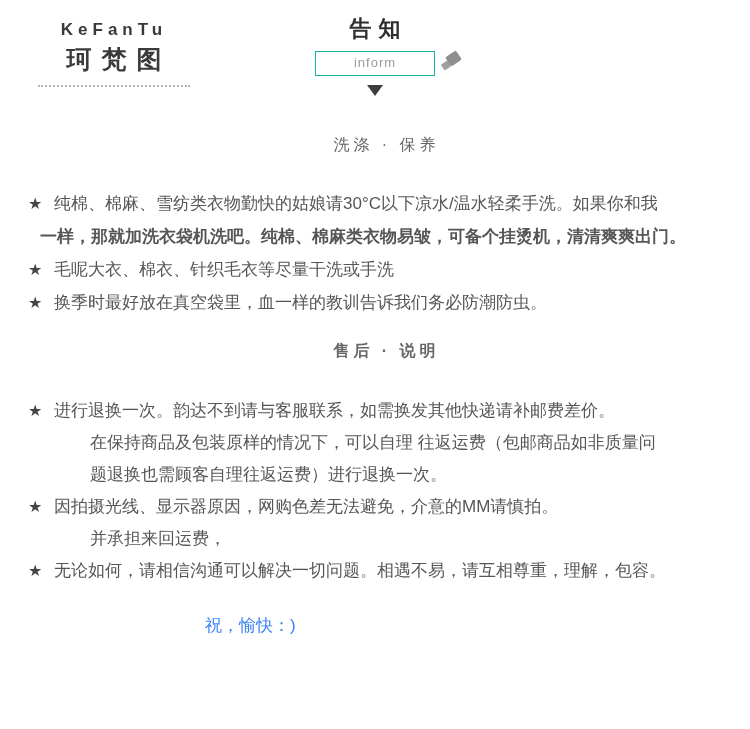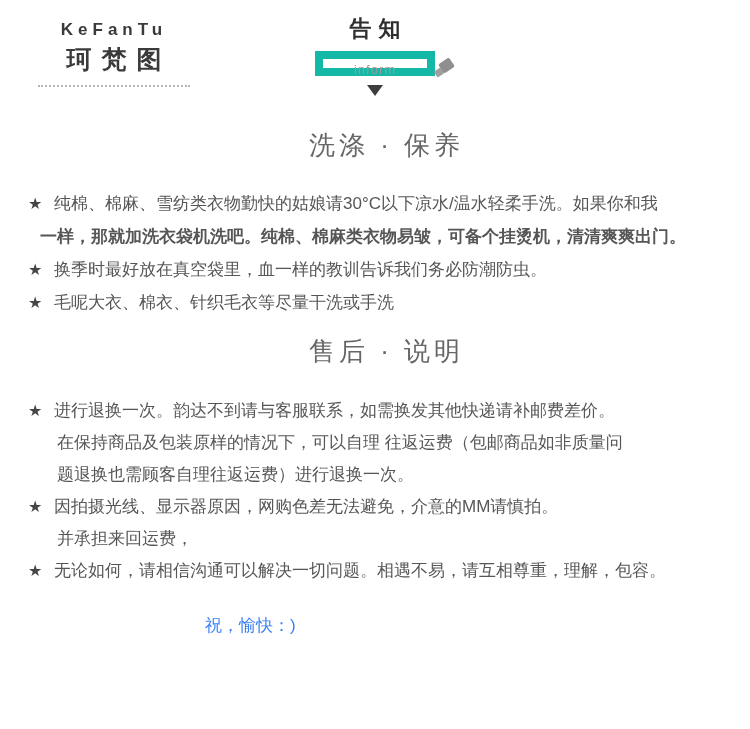--- a/index.html
+++ b/index.html
@@ -14,45 +14,45 @@
   .brand { position:absolute; left:38px; top:20px; width:152px; text-align:center; }
   .brand-latin { font-size:17px; font-weight:bold; letter-spacing:5px; color:#3a3a3a; }
   .brand-cn { font-size:25px; font-weight:bold; letter-spacing:10px; color:#3a3a3a; margin-top:3px; text-indent:10px; }
   .brand-divider { border-bottom:2px dotted #b5b5b5; margin-top:9px; height:0; }
 
   
   .notice { position:absolute; left:0; top:14px; width:100%; text-align:center; }
   .notice-title { font-size:22px; font-weight:bold; letter-spacing:7px; text-indent:7px; color:#2f2f2f; }
   .inform-box {
     position:relative; width:120px; height:25px; margin:7px auto 0;
-    border:8px solid #14b8a6; line-height:21px; font-size:13px;
+    border:1px solid #14b8a6; line-height:21px; font-size:13px;
     color:#9b9b9b; letter-spacing:1px; text-align:center;
   }
   .flag-icon { position:absolute; right:-26px; top:1px; width:18px; height:16px; }
   .flag-icon .f1 { position:absolute; right:0; top:0; width:13px; height:11px; background:#8f8f8f; border-radius:2px; transform:rotate(-35deg); }
   .flag-icon .f2 { position:absolute; left:0; bottom:0; width:8px; height:7px; background:#a0a0a0; border-radius:1px; transform:rotate(-35deg); }
   .triangle-down {
     width:0; height:0; margin:9px auto 0;
     border-left:8px solid transparent; border-right:8px solid transparent;
     border-top:11px solid #3d3d3d;
   }
 
   
   .content { position:absolute; left:0; top:130px; width:100%; }
   .section-title {
-    text-align:center; font-size:26px; font-weight:300; color:#666;
+    text-align:center; font-size:16px; font-weight:300; color:#666;
     letter-spacing:4px; text-indent:4px; height:30px; line-height:30px;margin-left:19px;
   }
   .sec-gap-1 { margin-bottom:27px; }
-  .sec-gap-2 { margin-top:17px; margin-bottom:29px; }
+  .sec-gap-2 { margin-top:17px; margin-bottom:29px;font-weight:bold; }
   .lines-1 .line { line-height:33px; }
   .lines-2 .line { line-height:32px; }
   .line { padding-left:28px; padding-right:30px; font-size:17px; color:#565656; }
   .line .star { display:inline-block; width:26px; color:#454545; font-size:16px; }
-  .line.cont-indent { padding-left:57px; }
+  .line.cont-indent { padding-left:90px; }
   .line.cont-flush { padding-left:40px;font-weight:bold; }
 
   .footer-wish { margin-top:27px; padding-left:205px; font-size:17px; color:#3b82f6; }
 </style>
 </head>
 <body>
 
 <div class="page">
 
   <div class="brand">
@@ -78,24 +78,24 @@
     <div class="section-title sec-gap-1">洗涤 · 保养</div>
 
     <div class="lines-1">
       <div class="line">
         <span class="star">★</span><span>纯棉、棉麻、雪纺类衣物勤快的姑娘请30°C以下凉水/温水轻柔手洗。如果你和我</span>
       </div>
       <div class="line cont-flush">
         <span>一样，那就加洗衣袋机洗吧。纯棉、棉麻类衣物易皱，可备个挂烫机，清清爽爽出门。</span>
       </div>
       <div class="line">
-        <span class="star">★</span><span>换季时最好放在真空袋里，血一样的教训告诉我们务必防潮防虫。</span>
+        <span class="star">★</span><span>毛呢大衣、棉衣、针织毛衣等尽量干洗或手洗</span>
       </div>
       <div class="line">
-        <span class="star">★</span><span>毛呢大衣、棉衣、针织毛衣等尽量干洗或手洗</span>
+        <span class="star">★</span><span>换季时最好放在真空袋里，血一样的教训告诉我们务必防潮防虫。</span>
       </div>
     </div>
 
     <div class="section-title sec-gap-2">售后 · 说明</div>
 
     <div class="lines-2">
       <div class="line">
         <span class="star">★</span><span>进行退换一次。韵达不到请与客服联系，如需换发其他快递请补邮费差价。</span>
       </div>
       <div class="line cont-indent">

